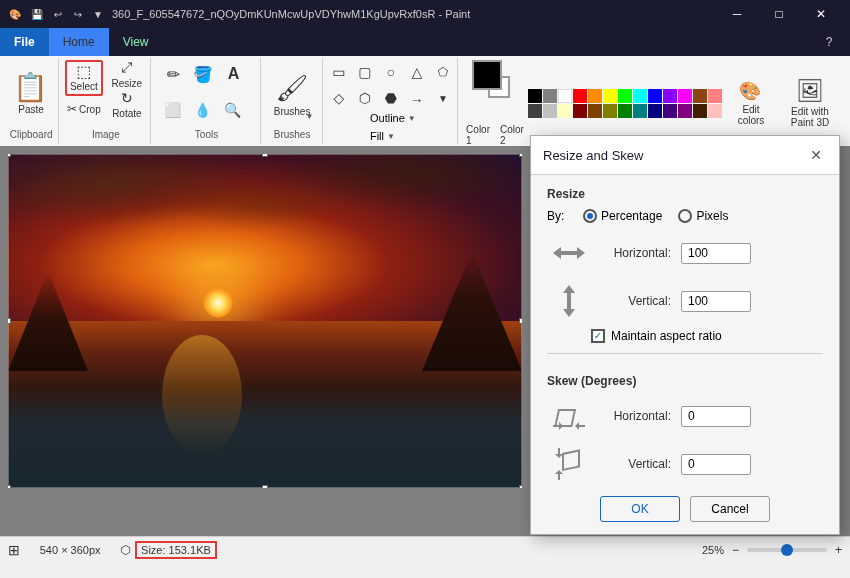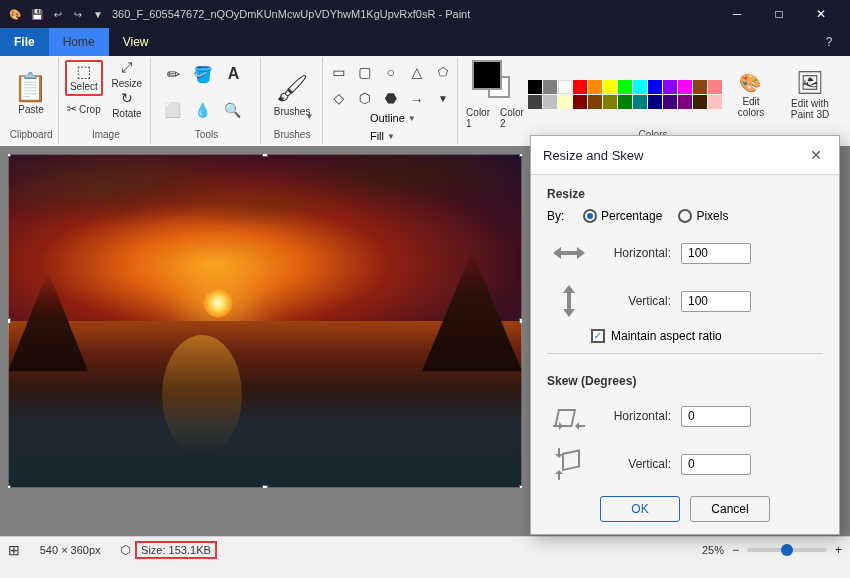--- a/index.html
+++ b/index.html
@@ -280,21 +280,21 @@
   <div class="title-bar-controls">
     <div class="title-ctrl">─</div>
     <div class="title-ctrl">□</div>
     <div class="title-ctrl close">✕</div>
   </div>
 </div>
 
 <div class="ribbon-tabs">
   <div class="ribbon-tab file">File</div>
   <div class="ribbon-tab active">Home</div>
-  <div class="ribbon-tab" style="color:#fef9c3;">View</div>
+  <div class="ribbon-tab" style="color:#86efac;">View</div>
   <div style="flex:1"></div>
   <div class="title-ctrl" style="color:#ccc;">?</div>
 </div>
 
 <div class="ribbon-content">
 
   <div class="ribbon-group">
     <div class="ribbon-group-buttons">
       <div class="rb-btn large">
         <span class="icon">📋</span>
@@ -393,21 +393,21 @@
         <span class="of-chevron">▼</span>
       </div>
     </div>
     <div class="ribbon-group-label">Shapes</div>
   </div>
 
 
   <div class="ribbon-group" style="min-width:300px;border-right:none;">
     <div style="display:flex;gap:4px;align-items:center;flex:1;">
 
-      <div style="display:flex;flex-direction:column;align-items:center;gap:1px;">
+      <div style="display:flex;flex-direction:column;align-items:center;gap:18px;">
         <div style="position:relative;width:46px;height:46px;">
           <div style="position:absolute;top:0;left:0;width:30px;height:30px;background:black;border:2px solid #999;z-index:2;"></div>
           <div style="position:absolute;top:16px;left:16px;width:22px;height:22px;background:white;border:2px solid #999;z-index:1;"></div>
         </div>
         <div style="display:flex;gap:10px;">
           <span style="font-size:10px;color:#333;">Color 1</span>
           <span style="font-size:10px;color:#333;">Color 2</span>
         </div>
       </div>
 

